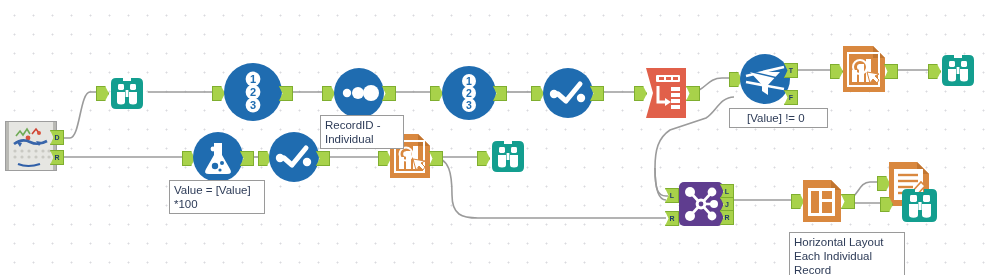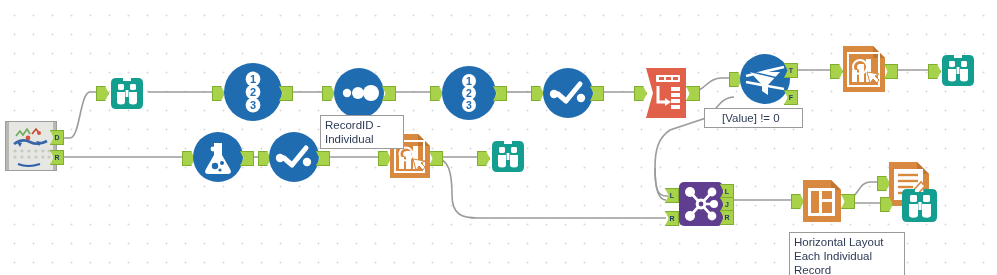--- a/index.html
+++ b/index.html
@@ -382,23 +382,25 @@
       <g fill="#ffffff">
         <rect x="12" y="12" width="7" height="7" rx="1.4"></rect>
         <rect x="25" y="12" width="7" height="7" rx="1.4"></rect>
         <path d="M11 21 h9 v11 q0 2.7 -4.5 2.7 t-4.5 -2.7 z"></path>
         <path d="M24 21 h9 v11 q0 2.7 -4.5 2.7 t-4.5 -2.7 z"></path>
         <rect x="20.4" y="19" width="3.2" height="8"></rect>
       </g>
     </svg>
   </div>
 
+  <div class="anno" style="left:169px;top:180px;width:86px;">Value = [Value]
+*100</div>
 
   <div class="anno" style="left:320px;top:115px;width:74px;">RecordID -
 Individual</div>
 
-  <div class="anno" style="left:704px;top:108px;width:76px;padding-left:17px;">[Value] != 0</div>
+  <div class="anno" style="left:729px;top:108px;width:76px;padding-left:17px;">[Value] != 0</div>
 
   <div class="anno" style="left:789px;top:232px;width:106px;">Horizontal Layout
 Each Individual
 Record</div>
 
 </div>
 
 </body></html>

